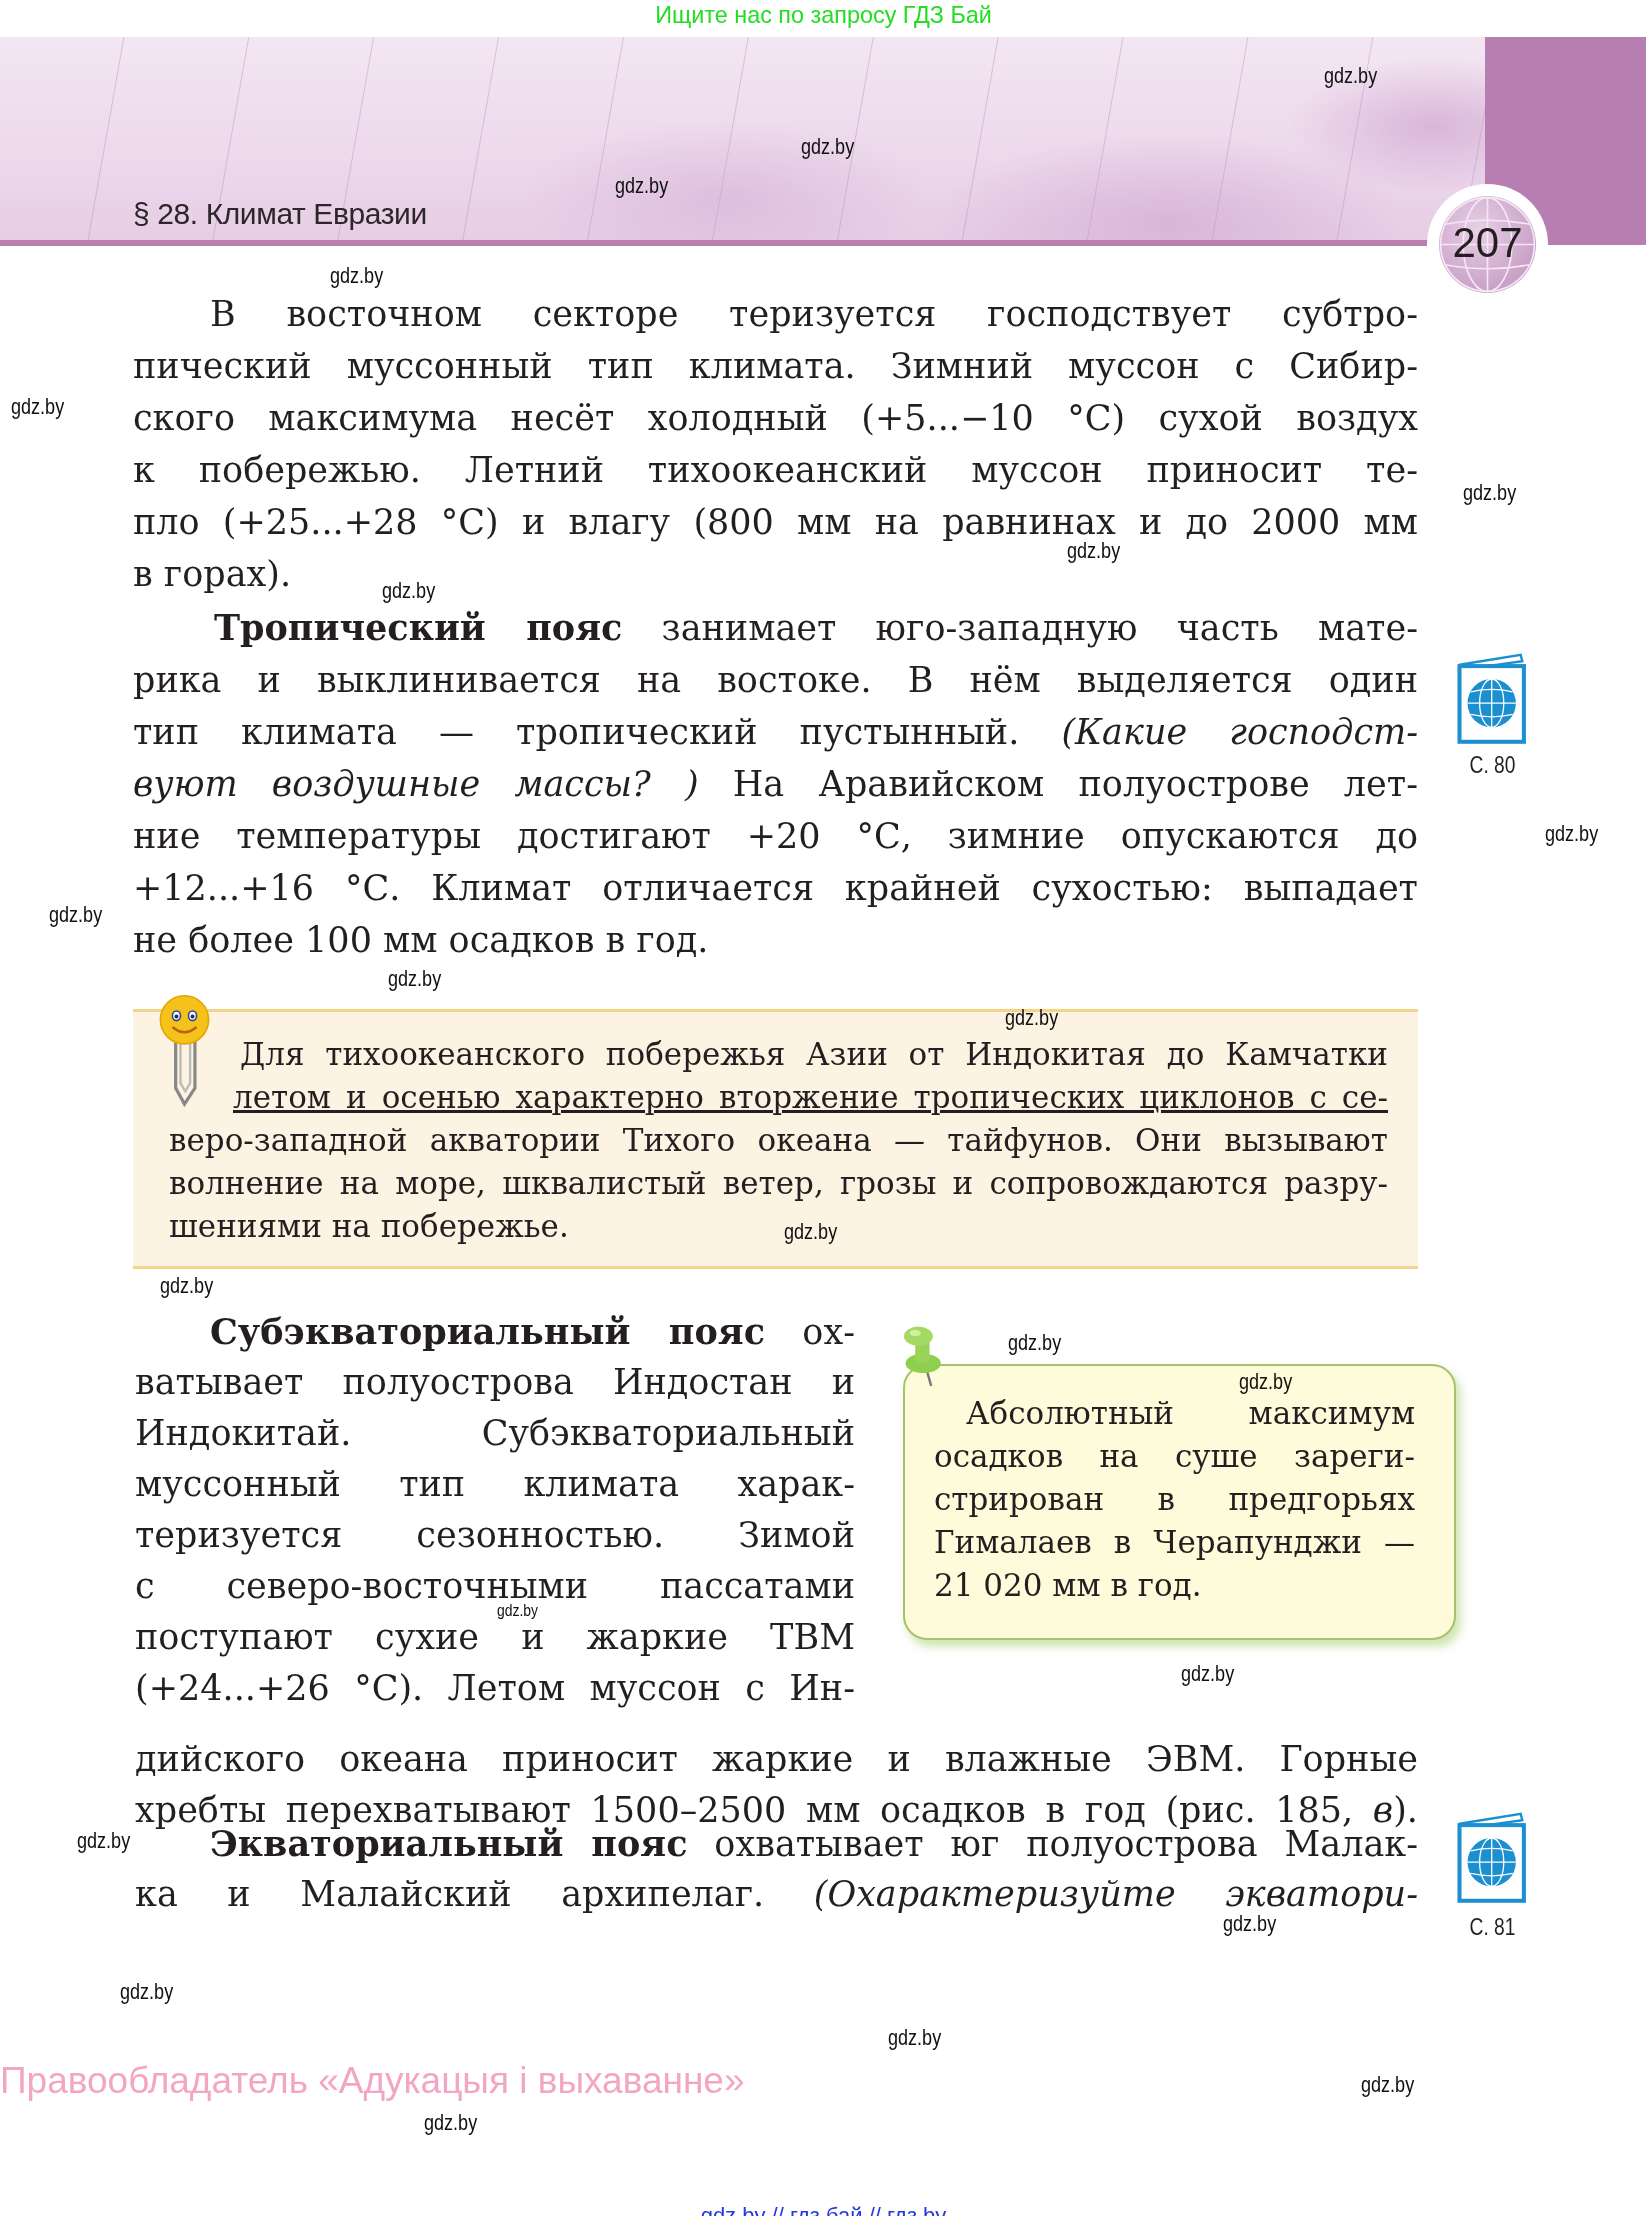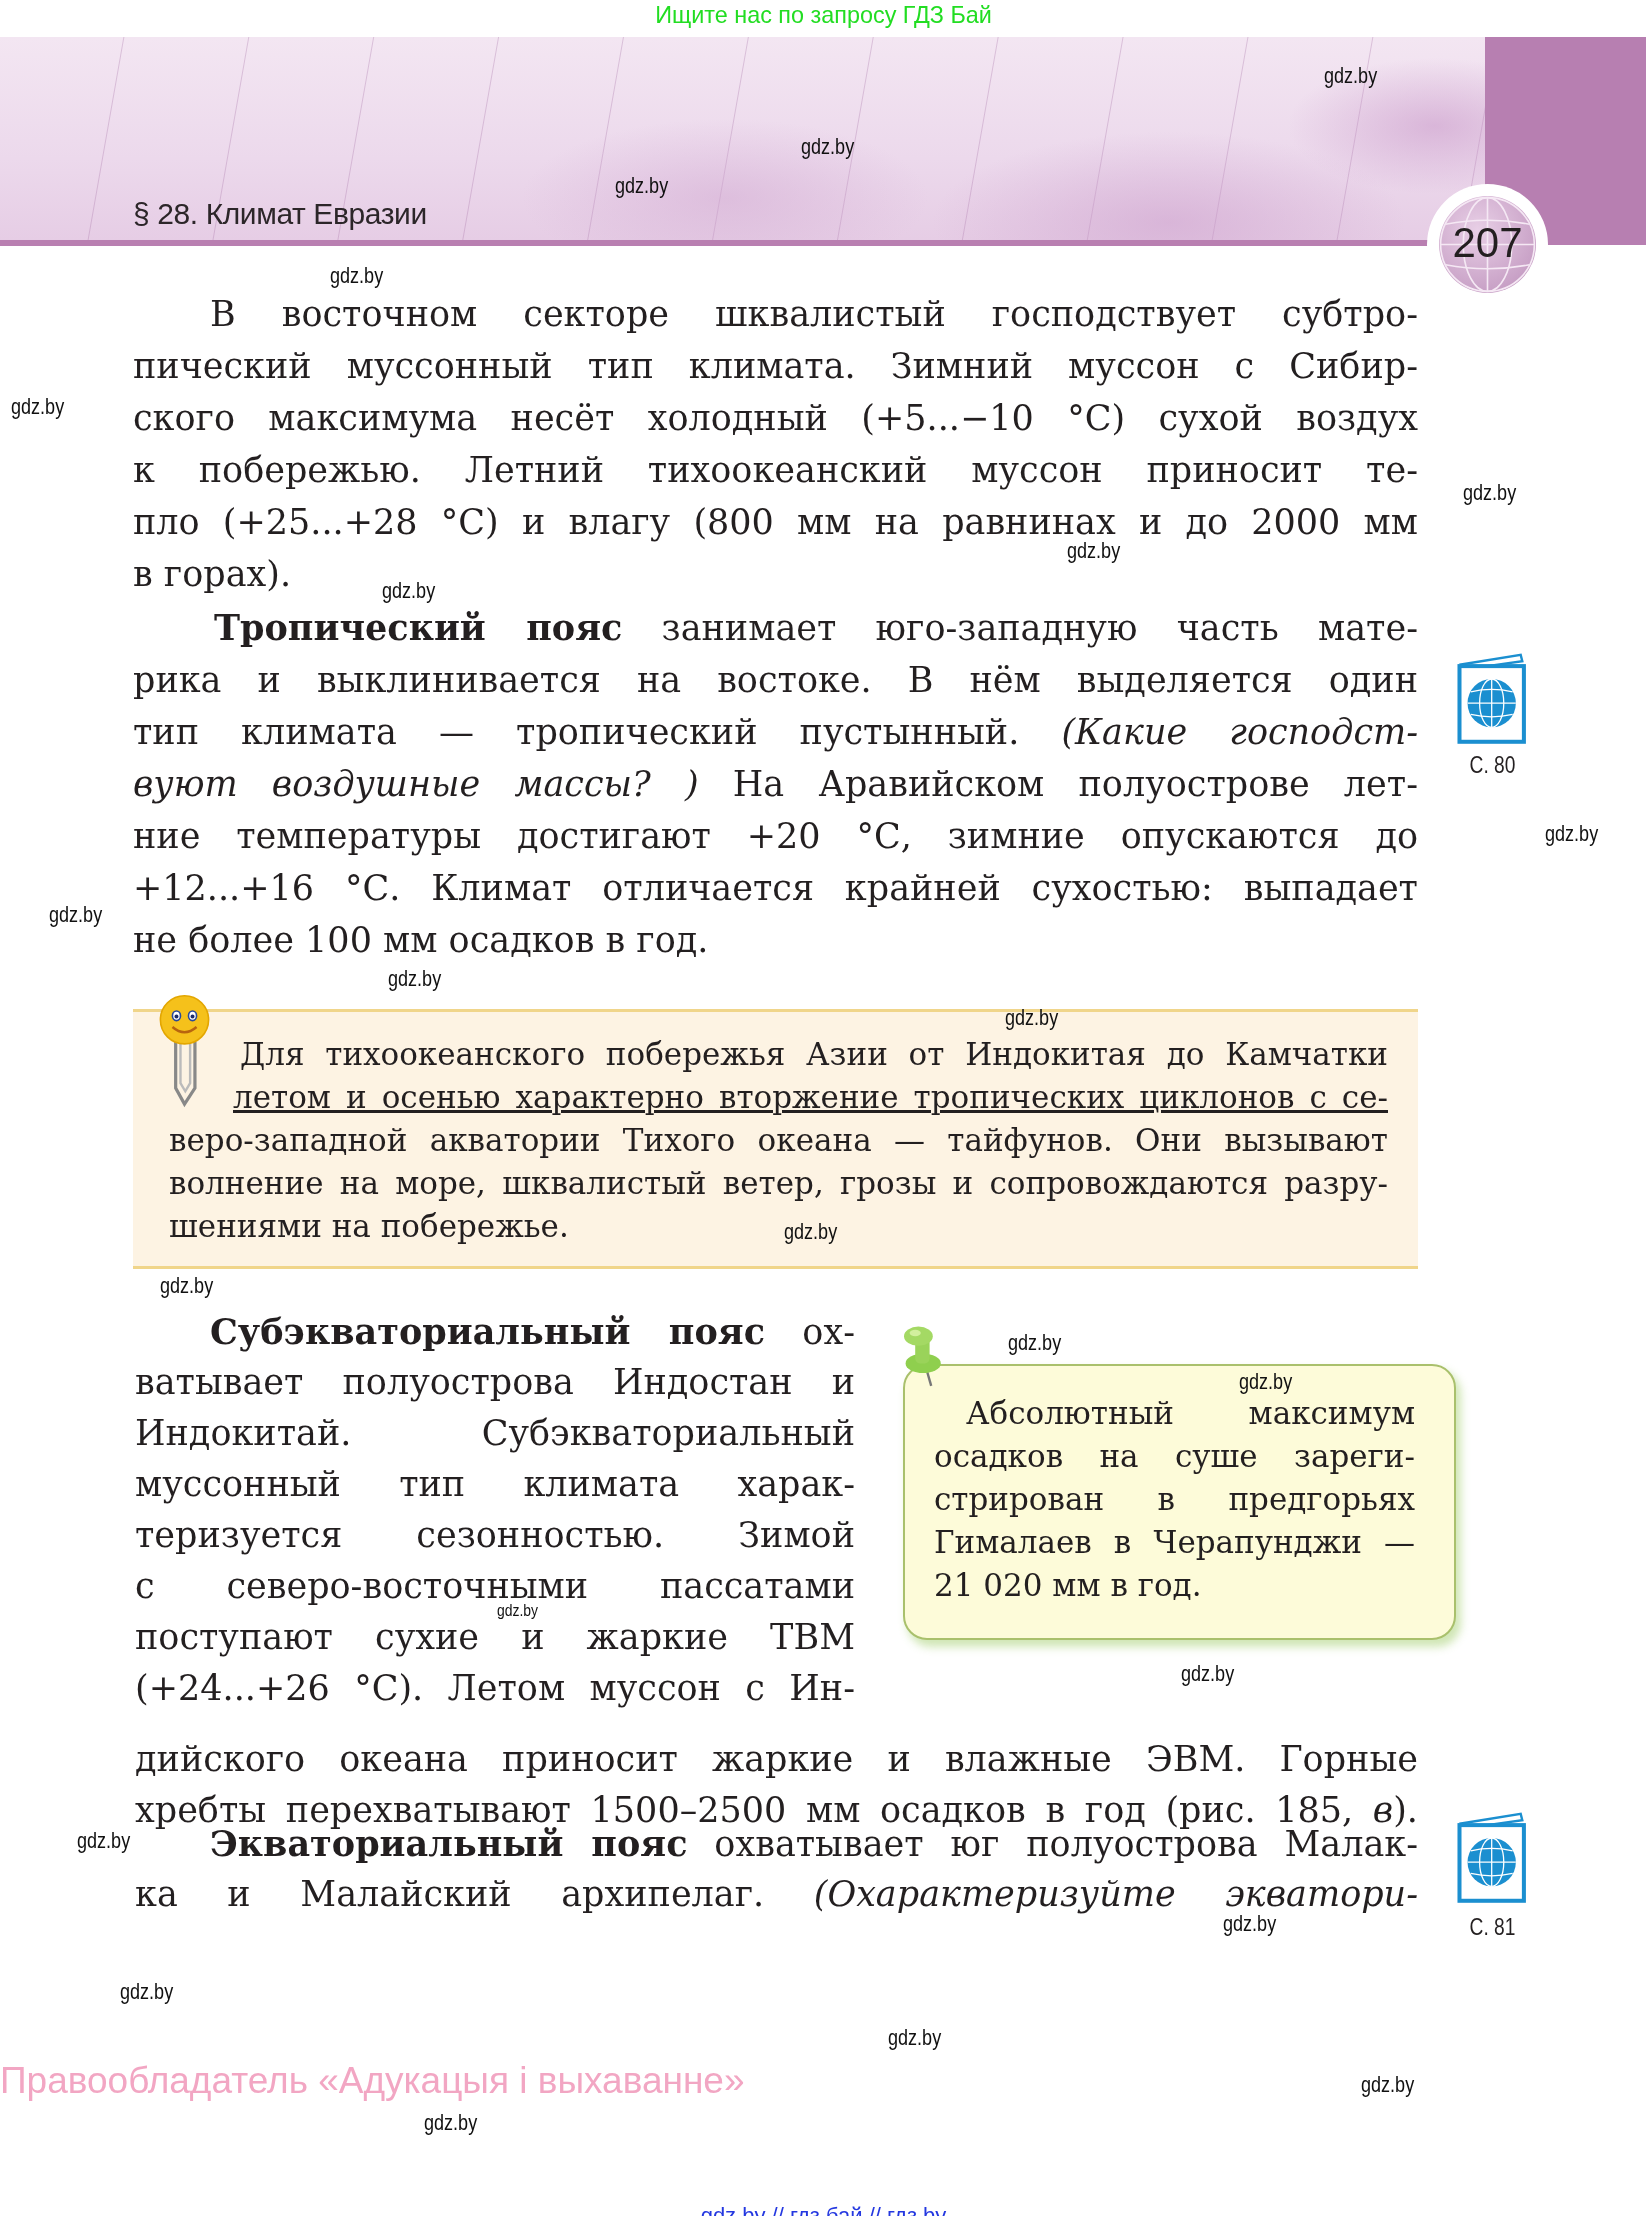--- a/index.html
+++ b/index.html
@@ -58,21 +58,21 @@
       <line x1="60" y1="2" x2="60" y2="118"></line>
       <line x1="2" y1="60" x2="118" y2="60"></line>
       <path d="M8 35 Q60 25 112 35"></path>
       <path d="M8 85 Q60 95 112 85"></path>
     </g>
   </svg>
 </div>
 <div class="abs page-num">207</div>
 
 <div class="abs para" style="left:133px;top:288px;width:1285px;">
-  <span class="line" style="padding-left:77px;">В восточном секторе шквалистый господствует субтро-</span>
+  <span class="line" style="padding-left:77px;">В восточном секторе теризуется господствует субтро-</span>
   <span class="line">пический муссонный тип климата. Зимний муссон с Сибир-</span>
   <span class="line">ского максимума несёт холодный (+5...−10 °С) сухой воздух</span>
   <span class="line">к побережью. Летний тихоокеанский муссон приносит те-</span>
   <span class="line">пло (+25...+28 °С) и влагу (800 мм на равнинах и до 2000 мм</span>
   <span class="line" style="text-align-last:left;">в горах).</span>
 </div>
 
 <div class="abs para" style="left:133px;top:602px;width:1285px;">
   <span class="line" style="padding-left:81px;"><span class="b">Тропический пояс</span><span> занимает юго-западную часть мате-</span></span>
   <span class="line">рика и выклинивается на востоке. В нём выделяется один</span>

